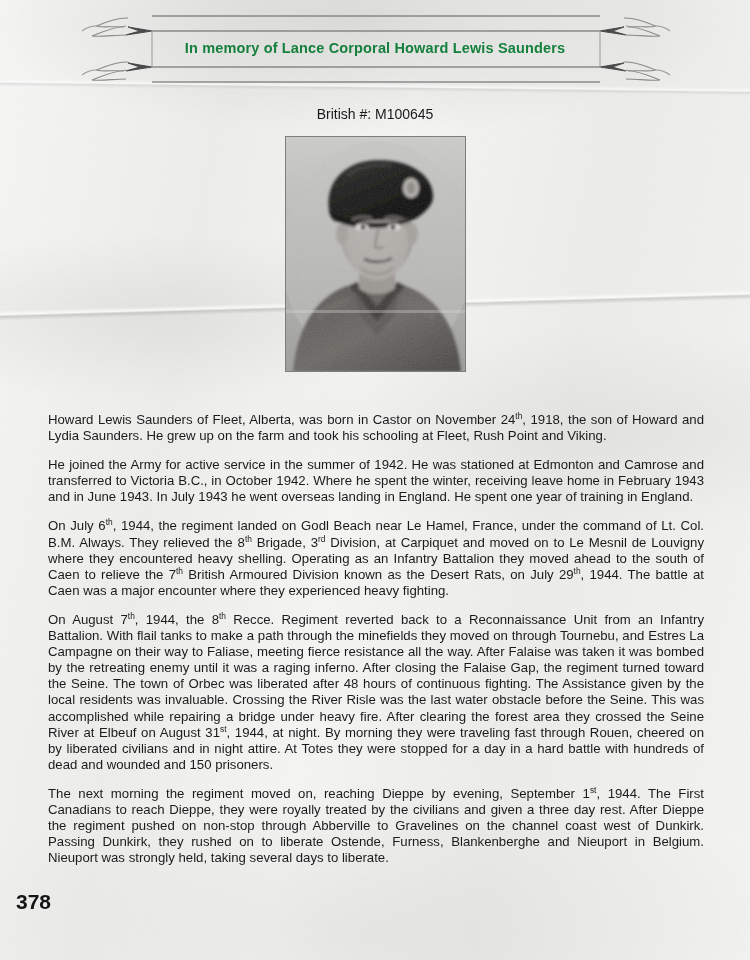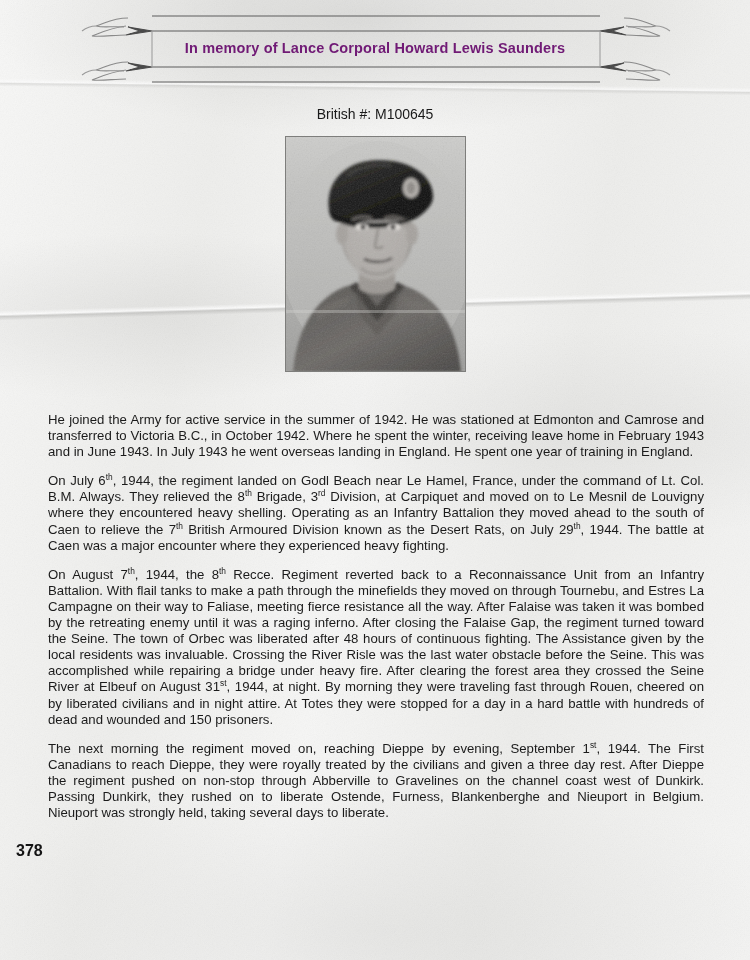--- a/index.html
+++ b/index.html
@@ -66,21 +66,21 @@
   .banner svg { display: block; }
 
   .memorial-title {
     position: absolute;
     left: 0; right: 0;
     top: 40px;
     text-align: center;
     font-size: 14.5px;
     font-weight: bold;
     letter-spacing: 0.15px;
-    color: #701a75;
+    color: #15803d;
   }
 
   .serial {
     position: absolute;
     left: 0; right: 0;
     top: 106px;
     text-align: center;
     font-size: 14px;
     color: #191919;
   }
@@ -125,22 +125,22 @@
   #body-copy p:last-child { margin-bottom: 18px; }
   sup {
     font-size: 8.4px;
     vertical-align: super;
     line-height: 0;
   }
 
   .page-number {
     position: absolute;
     left: 16px;
-    top: 842px;
-    font-size: 16px;
+    top: 890px;
+    font-size: 21px;
     font-weight: bold;
     color: #141414;
   }
 </style>
 </head>
 <body>
 
 <div id="paper"></div>
 <div id="crease-a"></div>
 <div id="crease-b"></div>
@@ -283,20 +283,21 @@
       <rect width="181" height="236" filter="url(#photoGrain)" opacity="0.6"></rect>
 
       <rect x="0" y="174" width="181" height="3" fill="#d6d6d4" opacity="0.35"></rect>
 
       <rect width="181" height="236" fill="none" stroke="#7e7e7c" stroke-width="2"></rect>
     </svg>
   </div>
 
 
   <div id="body-copy">
+      <p><span>Howard Lewis Saunders of Fleet, Alberta, was born in Castor on November 24</span><sup>th</sup><span>, 1918, the son of Howard and Lydia Saunders.  He grew up on the farm and took his schooling at Fleet, Rush Point and Viking.</span></p>
       <p><span>He joined the Army for active service in the summer of 1942.  He was stationed at Edmonton and Camrose and transferred to Victoria B.C., in October 1942.  Where he spent the winter, receiving leave home in February 1943 and in June 1943.  In July 1943 he went overseas landing in England.  He spent one year of training in England.</span></p>
       <p><span>On July 6</span><sup>th</sup><span>, 1944, the regiment landed on Godl Beach near Le Hamel, France, under the command of Lt. Col. B.M. Always.  They relieved the 8</span><sup>th</sup><span> Brigade, 3</span><sup>rd</sup><span> Division, at Carpiquet and moved on to Le Mesnil de Louvigny where they encountered heavy shelling.  Operating as an Infantry Battalion they moved ahead to the south of Caen to relieve the 7</span><sup>th</sup><span> British Armoured Division known as the Desert Rats, on July 29</span><sup>th</sup><span>, 1944.  The battle at Caen was a major encounter where they experienced heavy fighting.</span></p>
       <p><span>On August 7</span><sup>th</sup><span>, 1944, the 8</span><sup>th</sup><span> Recce. Regiment reverted back to a Reconnaissance Unit from an Infantry Battalion.  With flail tanks to make a path through the minefields they moved on through Tournebu, and Estres La Campagne on their way to Faliase, meeting fierce resistance all the way.  After Falaise was taken it was bombed by the retreating enemy until it was a raging inferno.  After closing the Falaise Gap, the regiment turned toward the Seine. The town of Orbec was liberated after 48 hours of continuous fighting. The Assistance given by the local residents was invaluable.  Crossing the River Risle was the last water obstacle before the Seine.  This was accomplished while repairing a bridge under heavy fire.  After clearing the forest area they crossed the Seine River at Elbeuf on August 31</span><sup>st</sup><span>, 1944, at night.  By morning they were traveling fast through Rouen, cheered on by liberated civilians and in night attire. At Totes they were stopped for a day in a hard battle with hundreds of dead and wounded and 150 prisoners.</span></p>
       <p><span>The next morning the regiment moved on, reaching Dieppe by evening, September 1</span><sup>st</sup><span>, 1944.  The First Canadians to reach Dieppe, they were royally treated by the civilians and given a three day rest.  After Dieppe the regiment pushed on non-stop through Abberville to Gravelines on the channel coast west of Dunkirk.  Passing Dunkirk, they rushed on to liberate Ostende, Furness, Blankenberghe and Nieuport in Belgium.  Nieuport was strongly held, taking several days to liberate.</span></p>
     </div>
 
   <div class="page-number">378</div>
 
 </div>
 

